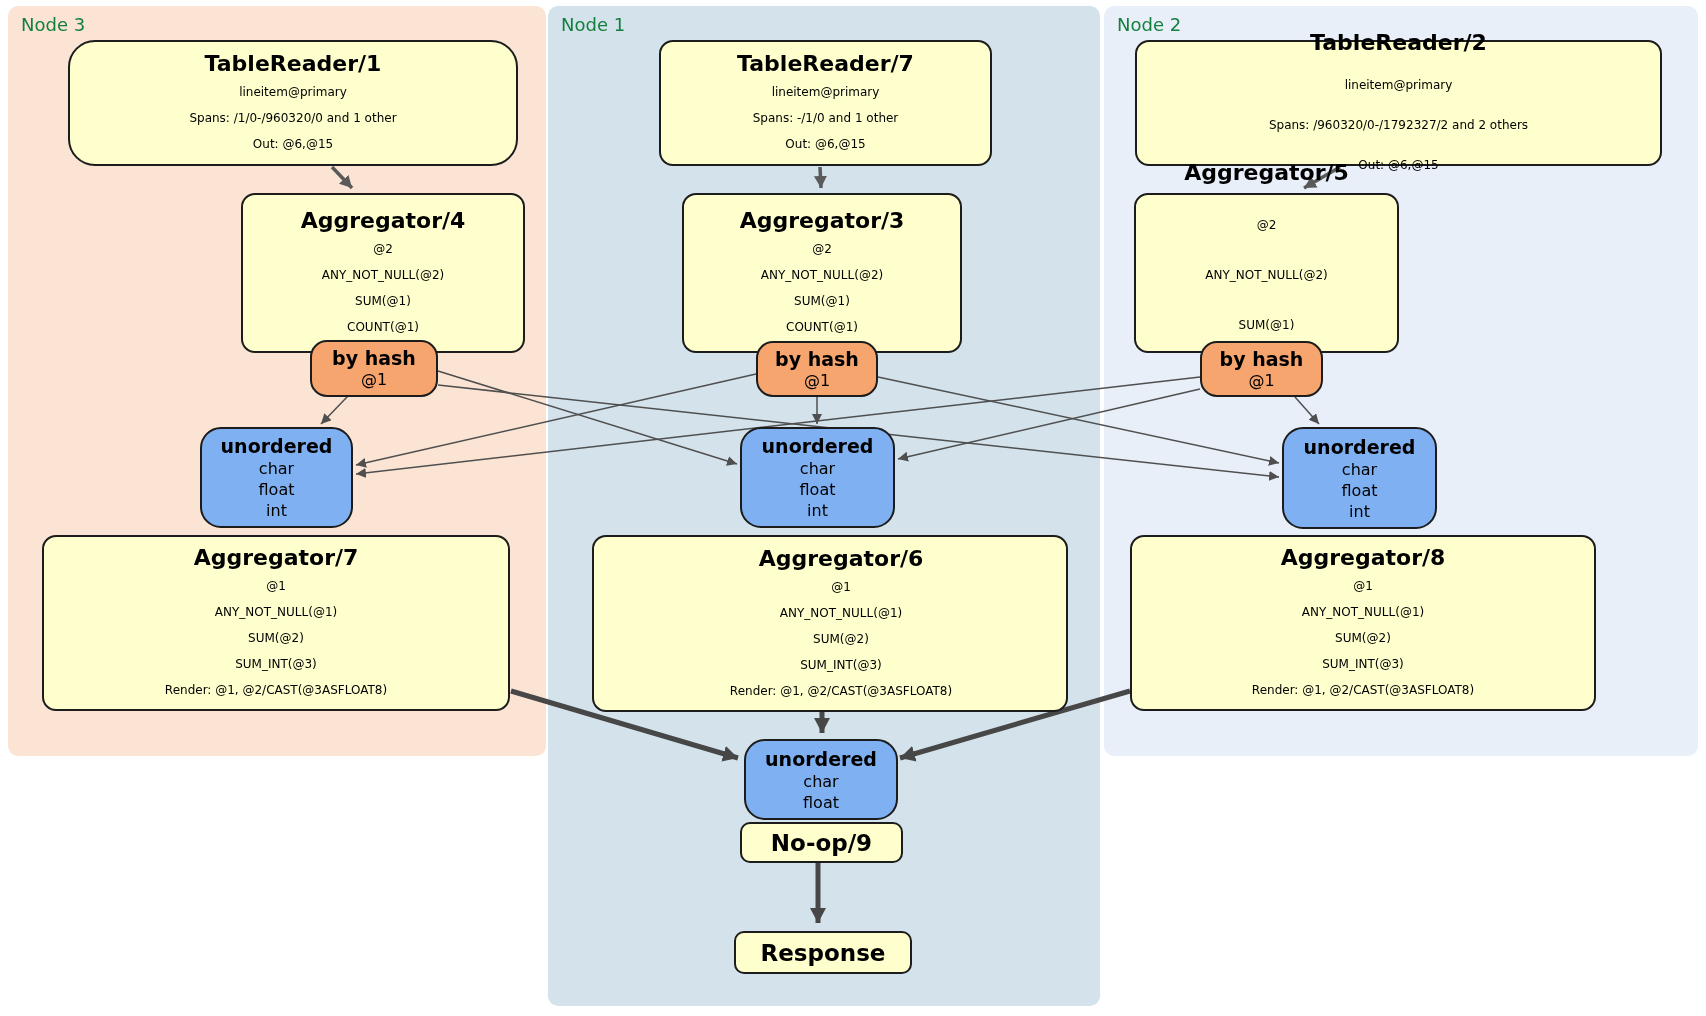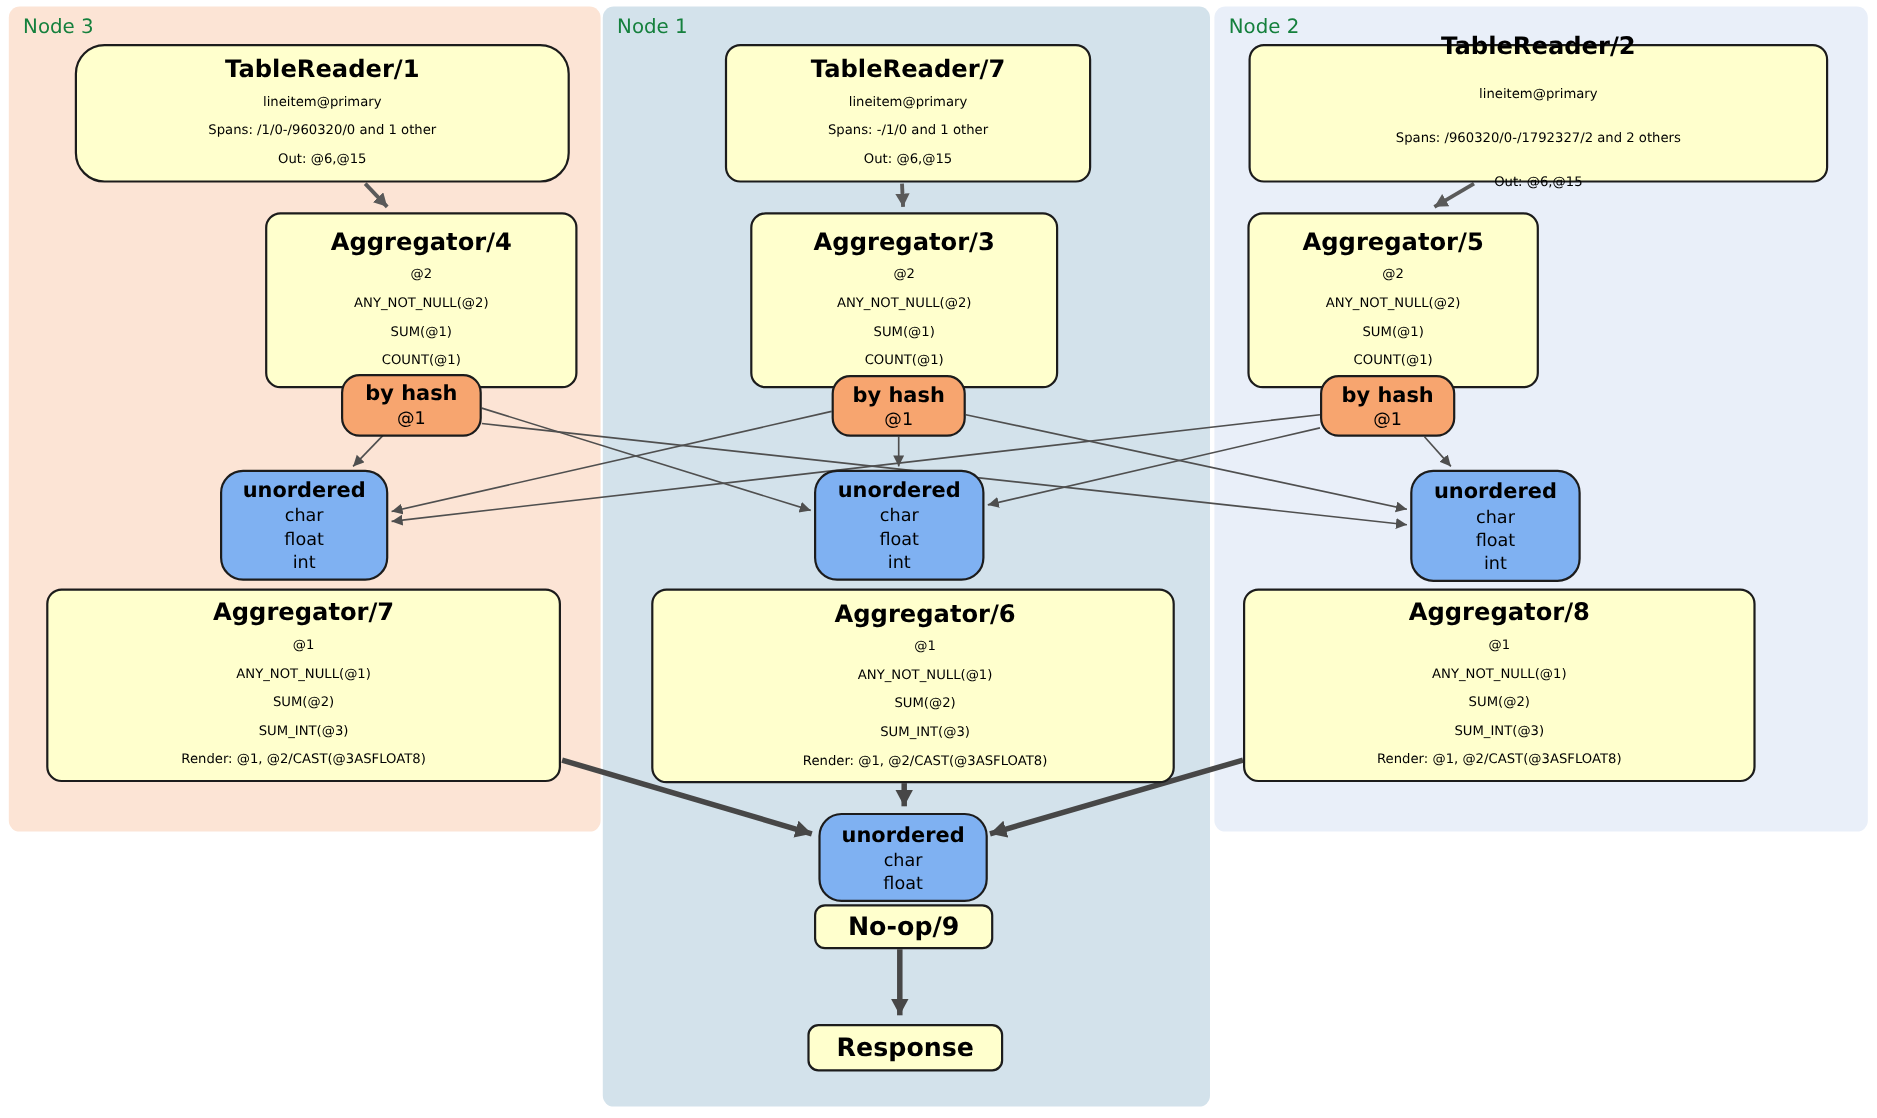--- a/index.html
+++ b/index.html
@@ -143,21 +143,21 @@
     <div class="l">SUM_INT(@3)</div>
     <div class="l">Render: @1, @2/CAST(@3ASFLOAT8)</div>
   </div>
 
   <div class="box" style="left:1135px;top:40px;width:527px;height:126px;gap:14px;">
     <div class="t">TableReader/2</div>
     <div class="l">lineitem@primary</div>
     <div class="l">Spans: /960320/0-/1792327/2 and 2 others</div>
     <div class="l">Out: @6,@15</div>
   </div>
-  <div class="box" style="left:1134px;top:193px;width:265px;height:160px;">
+  <div class="box" style="left:1134px;top:193px;width:265px;height:160px;gap:24px;">
     <div class="t">Aggregator/5</div>
     <div class="l">@2</div>
     <div class="l">ANY_NOT_NULL(@2)</div>
     <div class="l">SUM(@1)</div>
     <div class="l">COUNT(@1)</div>
   </div>
   <div class="box router" style="left:1200px;top:341px;width:123px;height:56px;">
     <div class="t">by hash</div>
     <div class="l">@1</div>
   </div>

